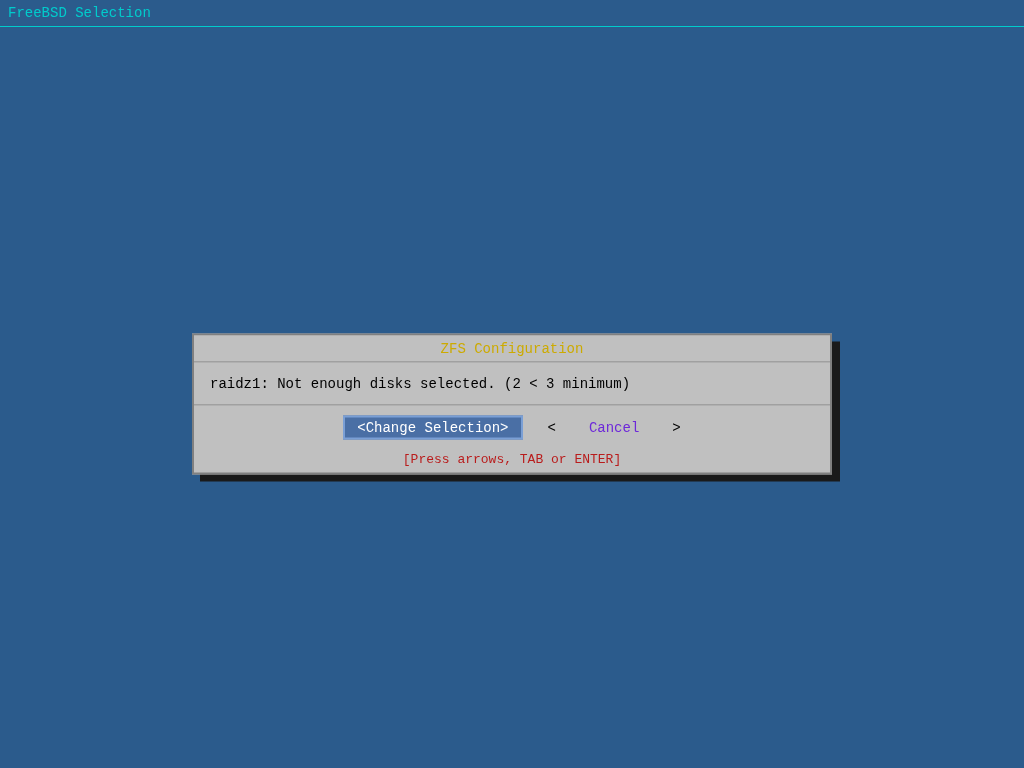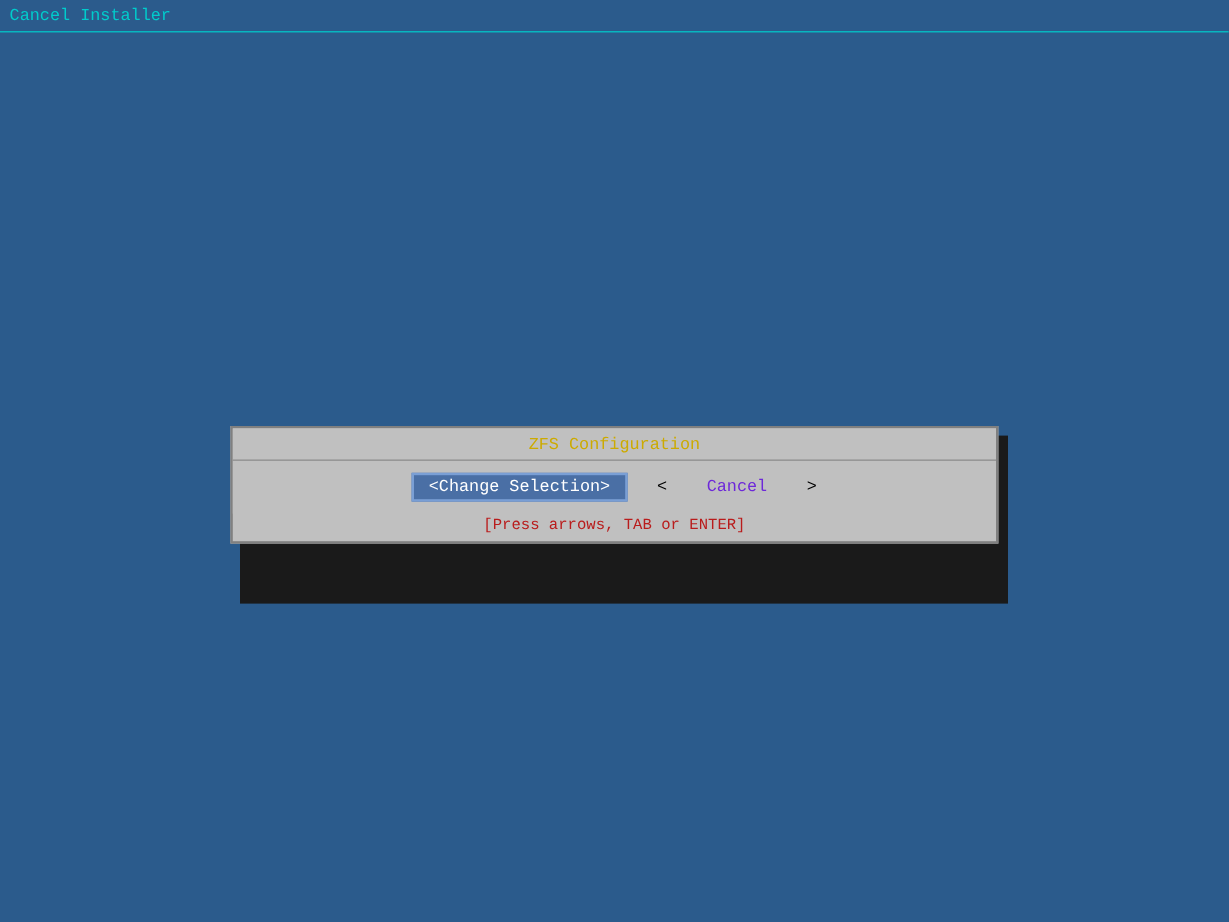--- a/index.html
+++ b/index.html
@@ -122,28 +122,31 @@
       padding: 2px 8px 6px 8px;
       color: #b91c1c;
       font-size: 13px;
       font-family: 'Courier New', Courier, monospace;
     }
   </style>
 </head>
 <body>
 
 <div id="header-bar">
-  <span id="header-title">Cancel Installer</span>
+  <span id="header-title">FreeBSD Selection</span>
 </div>
 
 <div id="dialog-overlay">
   <div id="dialog-shadow"></div>
   <div id="dialog-box">
     <div id="dialog-title-bar">
       <span id="dialog-title-text">ZFS Configuration</span>
+    </div>
+    <div id="dialog-message-area">
+      <span id="dialog-message-text">raidz1: Not enough disks selected. (2 &lt; 3 minimum)</span>
     </div>
     <div id="dialog-buttons-area">
       <button id="btn-change-selection" class="dialog-button">&lt;Change Selection&gt;</button>
       <span class="btn-arrow">&lt;</span>
       <button id="btn-cancel" class="dialog-button">Cancel</button>
       <span class="btn-arrow">&gt;</span>
     </div>
     <div id="dialog-hint">
       <span id="dialog-hint-text">[Press arrows, TAB or ENTER]</span>
     </div>

